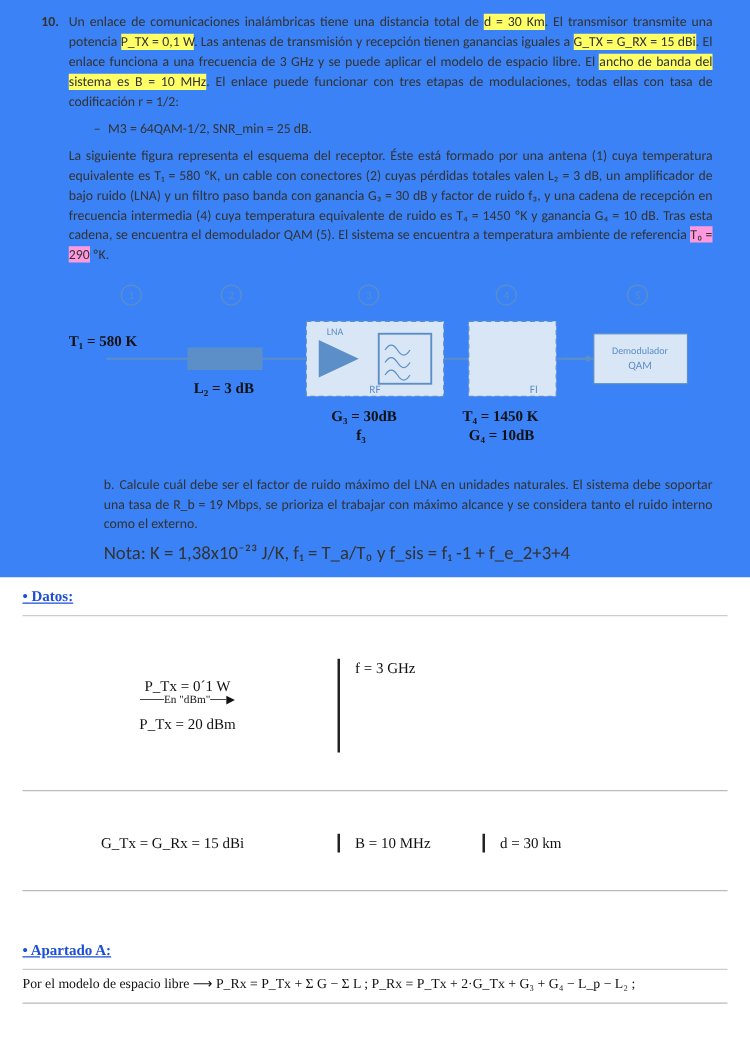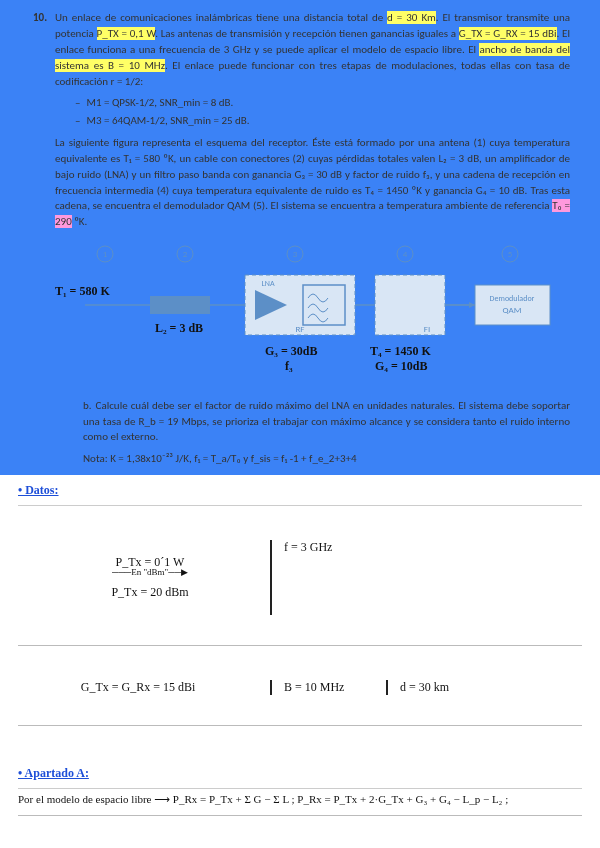--- a/index.html
+++ b/index.html
@@ -27,21 +27,21 @@
   .hl-y { background: #ffff66; }
   .hl-p { background: #ff99dd; }
   .modlist { margin: 6px 0 8px 20px; }
   .modlist div { margin: 5px 0; }
   .dash { margin-right: 6px; }
   .diagram-wrap { margin: 10px 0 4px 0; }
   svg { display: block; }
   .tasks { margin: 8px 0 4px 28px; }
   .tasks .t { margin: 8px 0; line-height: 1.4; text-align: justify; }
   .tlet { margin-right: 4px; }
-  .nota { font-size: 11px; margin-top: 6px; margin-left: 28px; }
+  .nota { font-size: 15px; margin-top: 6px; margin-left: 28px; }
   .hw-section {
     font-family: "Comic Sans MS", cursive;
     padding: 4px 18px 6px 18px;
     background: #fff;
   }
   .hw-line {
     border-bottom: 1px solid #bbb;
     min-height: 22px;
     padding-top: 4px;
     font-size: 12px;
@@ -60,21 +60,20 @@
 </head>
 <body>
 
 <div class="page">
   <div class="problem">
     <span class="qnum">10.</span>
     <span>Un enlace de comunicaciones inalámbricas tiene una distancia total de </span><span class="hl-y">d = 30 Km</span><span>. El transmisor transmite una potencia </span><span class="hl-y">P_TX = 0,1 W</span><span>. Las antenas de transmisión y recepción tienen ganancias iguales a </span><span class="hl-y">G_TX = G_RX = 15 dBi</span><span>. El enlace funciona a una frecuencia de 3 GHz y se puede aplicar el modelo de espacio libre. El </span><span class="hl-y">ancho de banda del sistema es B = 10 MHz</span><span>. El enlace puede funcionar con tres etapas de modulaciones, todas ellas con tasa de codificación r = 1/2:</span>
   </div>
 
   <div class="modlist">
-    <div><span class="dash">–</span><span>M1 = QPSK-1/2, SNR_min = 8 dB.</span></div>
     <div><span class="dash">–</span><span>M3 = 64QAM-1/2, SNR_min = 25 dB.</span></div>
   </div>
 
   <div class="problem">
     <span>La siguiente figura representa el esquema del receptor. Éste está formado por una antena (1) cuya temperatura equivalente es T₁ = 580 ºK, un cable con conectores (2) cuyas pérdidas totales valen L₂ = 3 dB, un amplificador de bajo ruido (LNA) y un filtro paso banda con ganancia G₃ = 30 dB y factor de ruido f₃, y una cadena de recepción en frecuencia intermedia (4) cuya temperatura equivalente de ruido es T₄ = 1450 ºK y ganancia G₄ = 10 dB. Tras esta cadena, se encuentra el demodulador QAM (5). El sistema se encuentra a temperatura ambiente de referencia </span><span class="hl-p">T₀ = 290</span><span> ºK.</span>
   </div>
 
   <div class="diagram-wrap">
     <svg width="520" height="150" viewBox="0 0 520 150">
 

